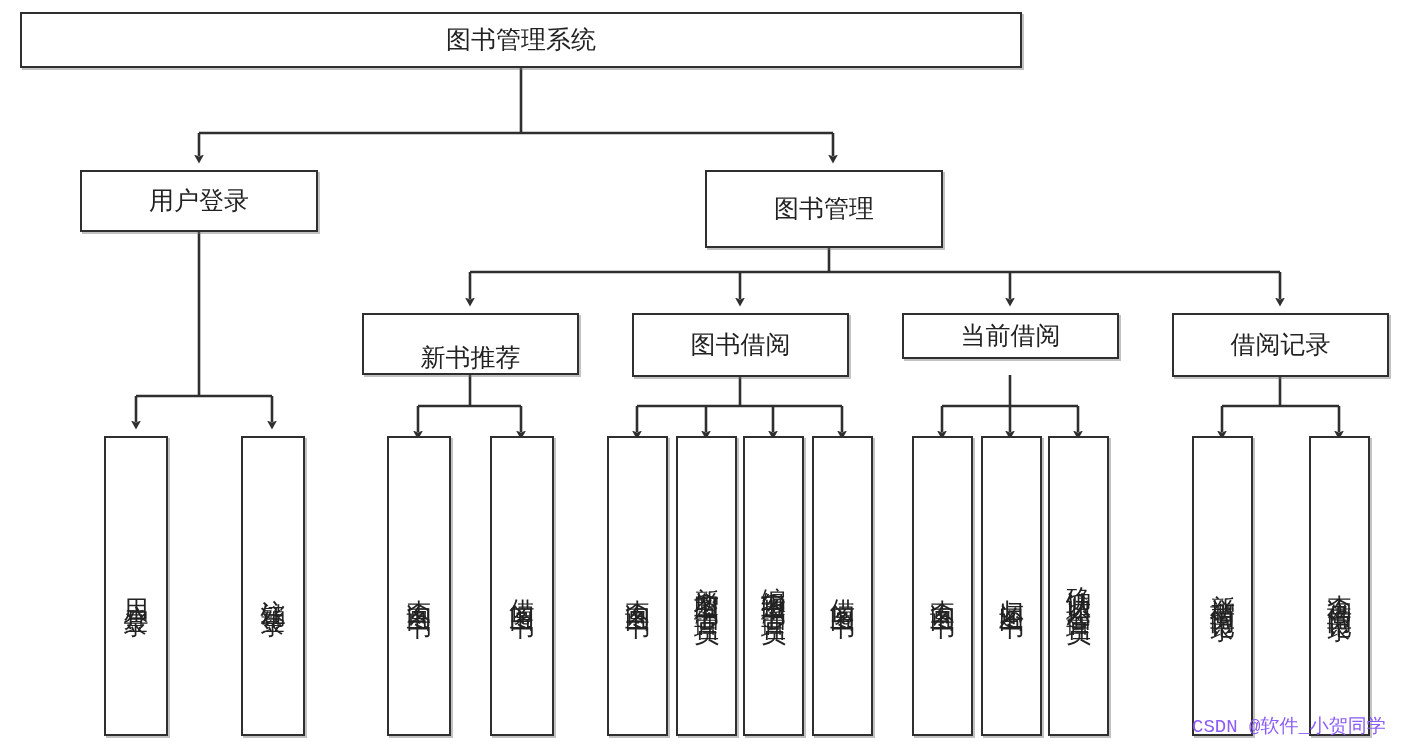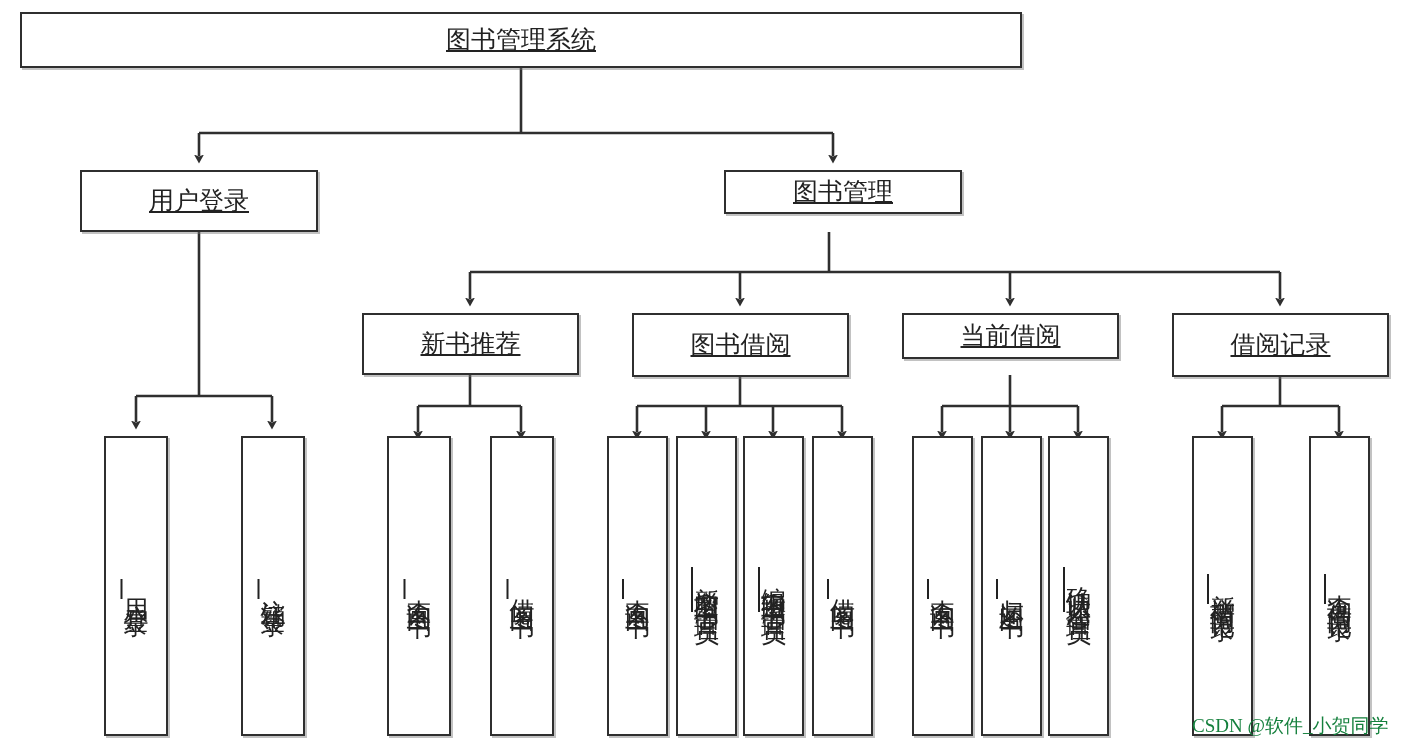--- a/index.html
+++ b/index.html
@@ -37,21 +37,20 @@
     justify-content: center;
     color: #222222;
     z-index: 2;
   }
   .node .node-label {
     display: block;
     text-align: center;
     line-height: 1.22;
     color: #222222;
     white-space: nowrap;
-    text-decoration: underline;
   }
   
   .node.horiz .node-label {
     font-size: 25px;
   }
   .node.root .node-label {
     font-size: 25px;
   }
   
   .node.vert {
@@ -72,24 +71,24 @@
     height: 100%;
     display: flex;
     align-items: center;
     justify-content: center;
   }
   #watermark {
     position: absolute;
     left: 1192px;
     top: 713px;
     font-size: 19px;
-    color: #15803d;
+    color: #8b5cf6;
     white-space: nowrap;
     z-index: 5;
-    font-family: Liberation Serif, serif;
+    font-family: Liberation Mono, monospace;
     text-align: center;
   }
 </style>
 </head>
 <body>
 
 <div id="diagram-canvas">
 
   <svg id="edge-layer" viewBox="0 0 1405 747" width="1405" height="747" xmlns="http://www.w3.org/2000/svg">
     <defs>
@@ -142,25 +141,25 @@
   </svg>
 
   <div class="node root horiz" style="left:20px; top:12px; width:1002px; height:56px;">
     <span class="node-label">图书管理系统</span>
   </div>
 
   <div class="node horiz" style="left:80px; top:170px; width:238px; height:62px;">
     <span class="node-label">用户登录</span>
   </div>
 
-  <div class="node horiz" style="left:724px; top:170px; width:238px; height:44px;">
+  <div class="node horiz" style="left:705px; top:170px; width:238px; height:78px;">
     <span class="node-label">图书管理</span>
   </div>
 
-  <div class="node horiz" style="left:362px; top:313px; width:217px; height:62px;">
+  <div class="node horiz" style="left:362px; top:313px; width:217px; height:62px;align-items:flex-end;">
     <span class="node-label">新书推荐</span>
   </div>
 
   <div class="node horiz" style="left:632px; top:313px; width:217px; height:64px;">
     <span class="node-label">图书借阅</span>
   </div>
 
   <div class="node horiz" style="left:902px; top:313px; width:217px; height:46px;">
     <span class="node-label">当前借阅</span>
   </div>

